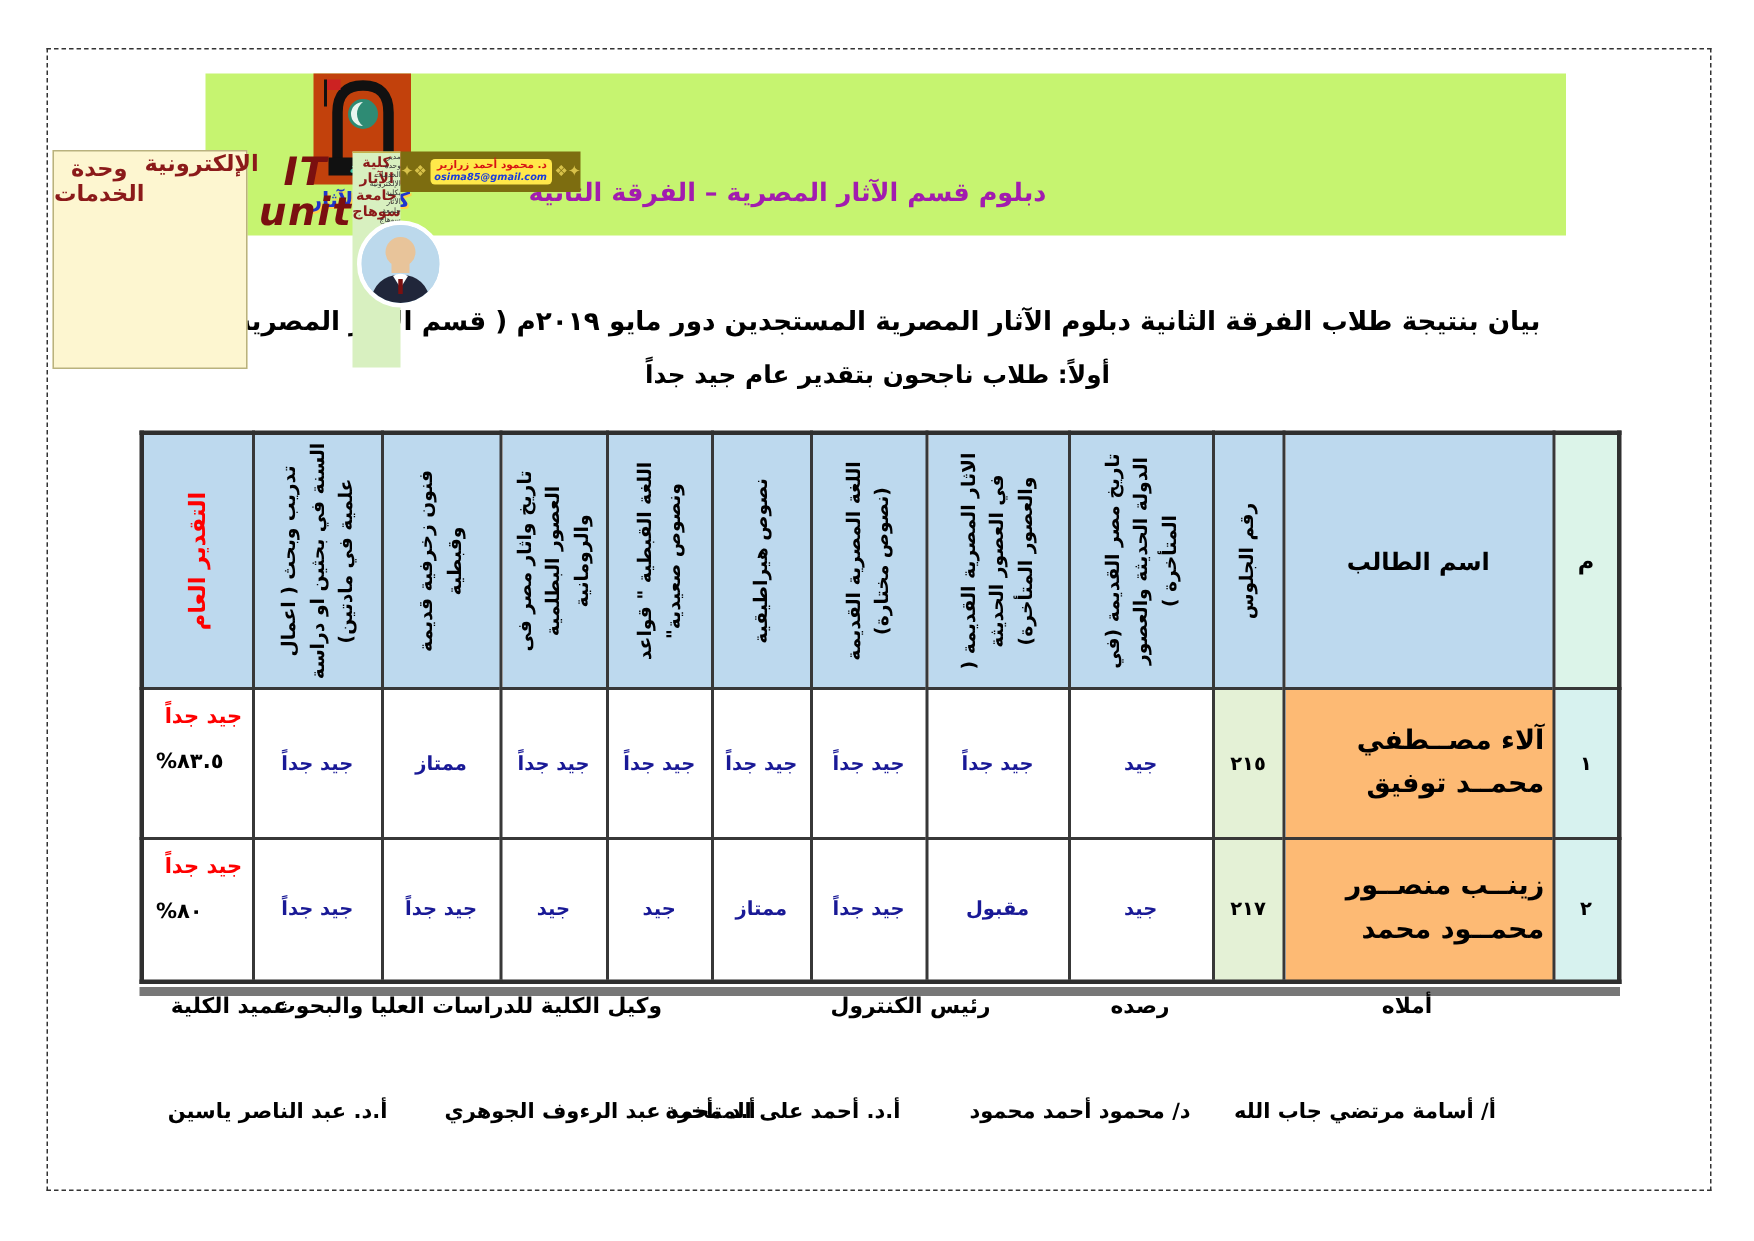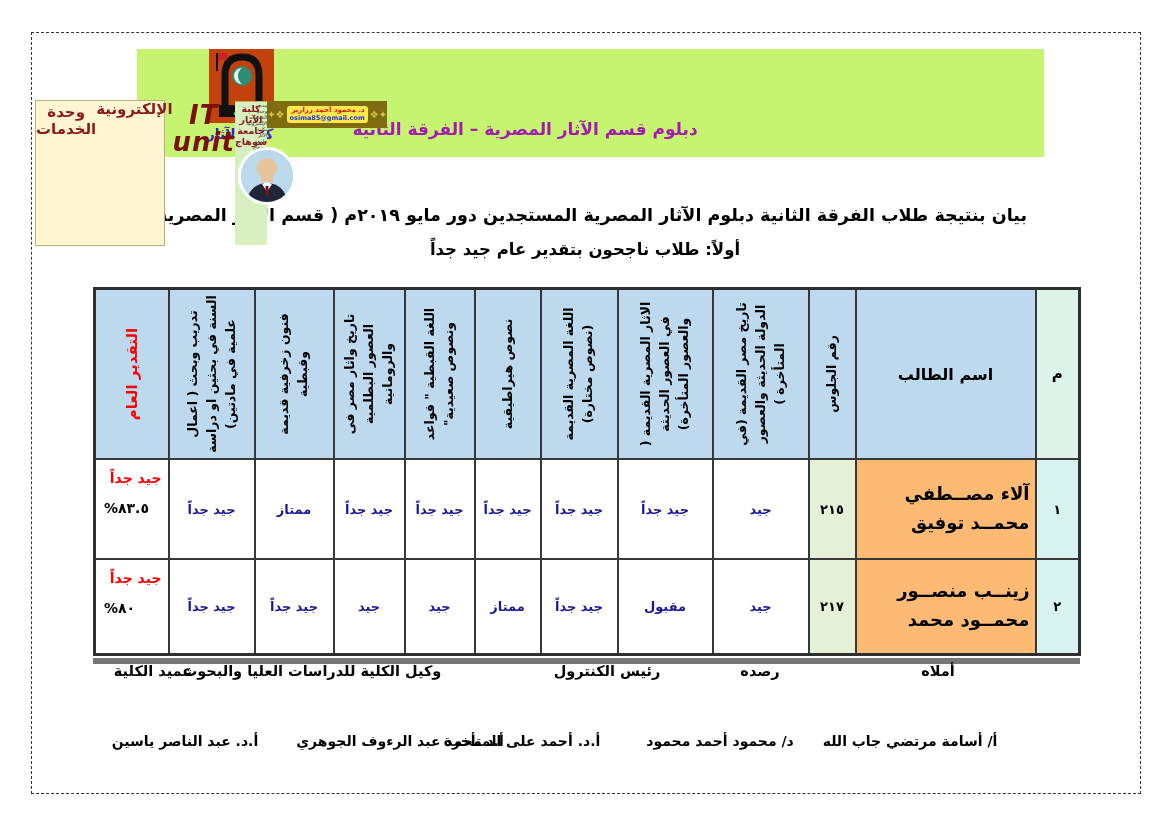--- a/index.html
+++ b/index.html
@@ -32,21 +32,21 @@
   .badge .ln4 { text-align:center; font-weight:bold; color:#8b1a1a; font-size:9.5px; direction:rtl;
     background:#d8f0c0; padding:1px 0; border-top:1px solid #c2b24a; }
   .badge .photo-sec { flex:1; background:#b9e89b; position:relative; }
   .badge .arc-cap { position:absolute; top:1px; left:0; right:0; text-align:center; font-size:5px;
     color:#333; direction:rtl; }
   .badge .photo { position:absolute; left:50%; top:52%; transform:translate(-50%,-50%);
     width:58px; height:58px; border-radius:50%; background:#bcd9ec; border:3px solid #fff; overflow:hidden; }
   .badge .olive { height:27px; background:#7d6d10; display:flex; align-items:center; justify-content:center; gap:2px; }
   .badge .pill { background:#ffe84a; border-radius:3px; padding:1px 3px; text-align:right; }
   .badge .mgr { font-size:7px; font-weight:bold; color:#d81313; direction:rtl; line-height:1.1; }
-  .badge .mail { font-size:6.5px; font-weight:bold; color:#1a3bdc; line-height:1.1; }
+  .badge .mail { font-size:6.5px; font-weight:bold; color:#1a3bdc; line-height:1.1;font-style:italic; }
   .badge .orn { color:#d8c24a; font-size:10px; }
 
   .main-title { position:absolute; left:60px; top:205px; width:1050px; text-align:center;
     font-size:17.5px; font-weight:bold; color:#000; direction:rtl; }
   .subtitle { position:absolute; left:60px; top:240px; width:1050px; text-align:center;
     font-size:16.5px; font-weight:bold; color:#000; direction:rtl; }
 
   
   table.results { position:absolute; left:93px; top:287px; border-collapse:collapse; table-layout:fixed; }
   table.results td, table.results th { border:2px solid #383838; overflow:hidden; }

